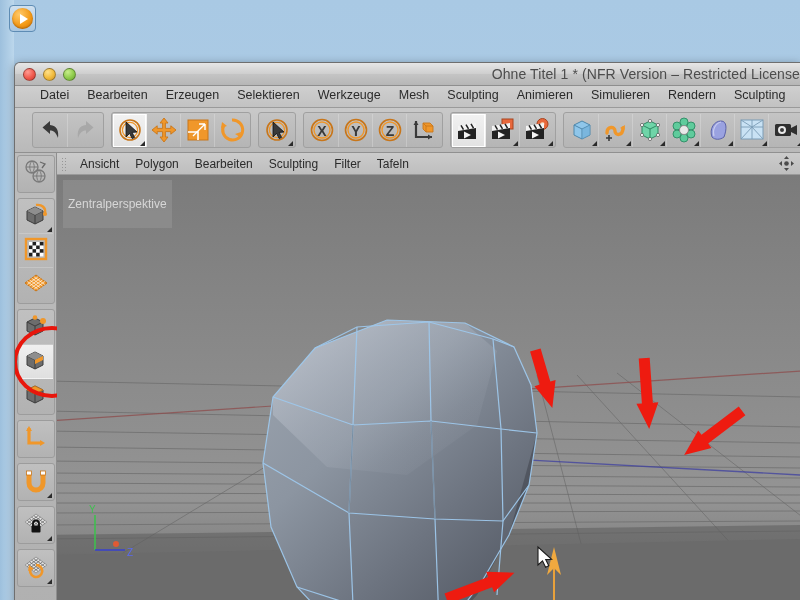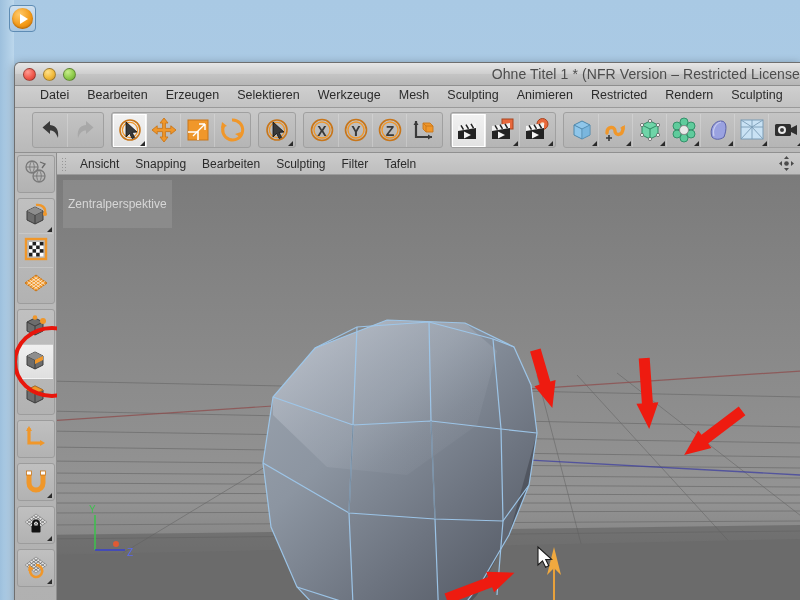--- a/index.html
+++ b/index.html
@@ -216,21 +216,21 @@
 
     <div id="menubar">
         <div class="menu-item">Datei</div>
         <div class="menu-item">Bearbeiten</div>
         <div class="menu-item">Erzeugen</div>
         <div class="menu-item">Selektieren</div>
         <div class="menu-item">Werkzeuge</div>
         <div class="menu-item">Mesh</div>
         <div class="menu-item">Sculpting</div>
         <div class="menu-item">Animieren</div>
-        <div class="menu-item">Restricted</div>
+        <div class="menu-item">Simulieren</div>
         <div class="menu-item">Rendern</div>
         <div class="menu-item">Sculpting</div>
         <div class="menu-item">MoGraph</div>
       </div>
 
     <div id="toolbar">
       <div class="grip"></div>
     <div class="tgroup">
           <div class="tbtn">
             <span>
@@ -598,21 +598,21 @@
             </div>
           </div>
           <div id="polymode-circle"></div>
       </div>
 
       <div id="vpcol">
 
         <div id="vpmenu">
           <div class="grip"></div>
           <div class="vpm">Ansicht</div>
-            <div class="vpm">Snapping</div>
+            <div class="vpm">Polygon</div>
             <div class="vpm">Bearbeiten</div>
             <div class="vpm">Sculpting</div>
             <div class="vpm">Filter</div>
             <div class="vpm">Tafeln</div>
             <span id="vp-move-icon">
             <svg width="15" height="15" viewBox="0 0 15 15">
               <g fill="#4a4a4a">
                 <path d="M7.5 0 L10 3 L5 3 Z"></path>
                 <path d="M7.5 15 L10 12 L5 12 Z"></path>
                 <path d="M0 7.5 L3 10 L3 5 Z"></path>

